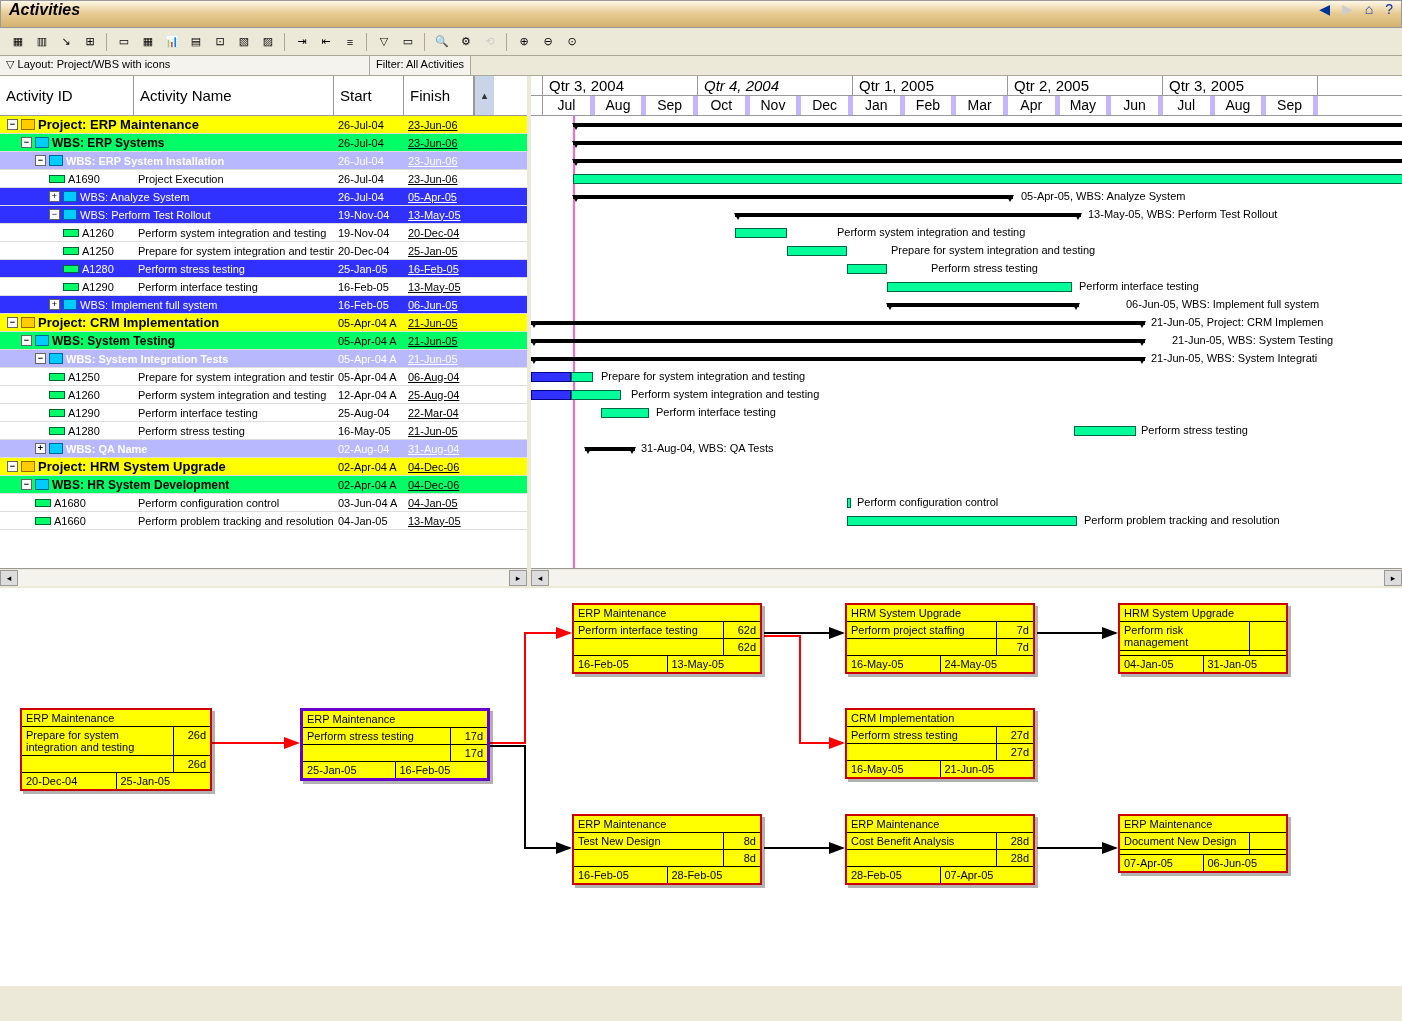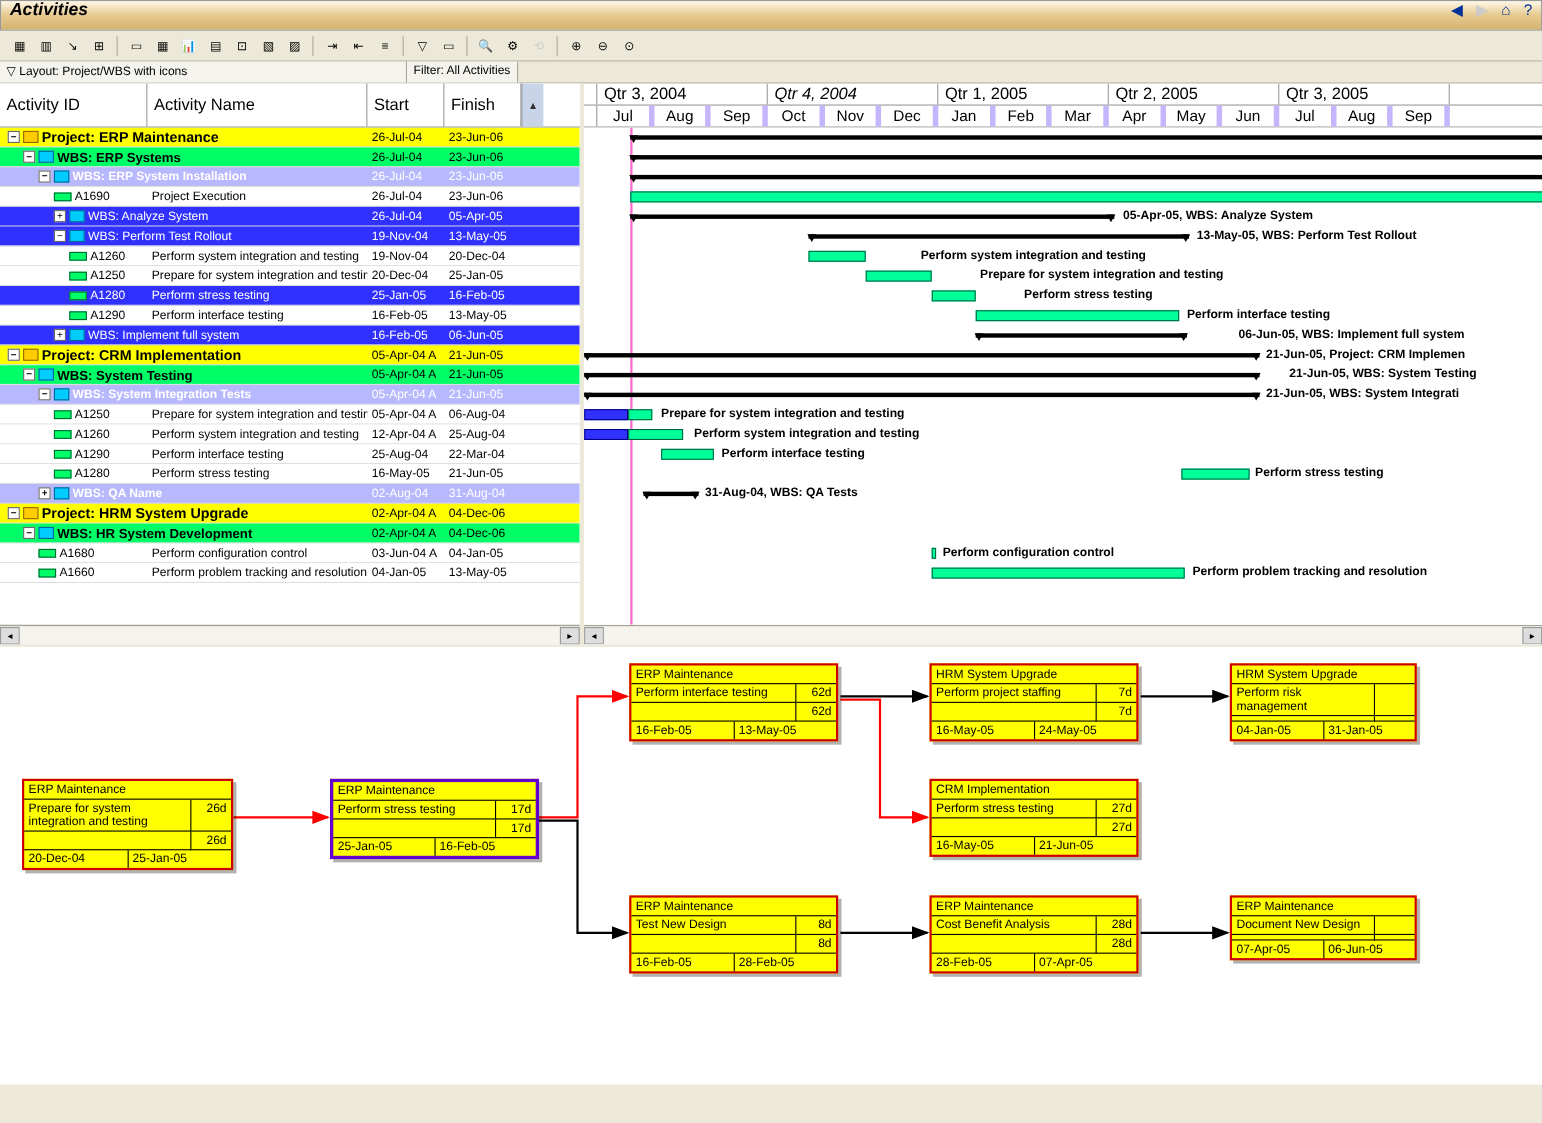--- a/index.html
+++ b/index.html
@@ -34,21 +34,21 @@
 .gridhdr .c-start { width: 70px; }
 .gridhdr .c-finish { width: 70px; }
 .gridhdr .scroll-stub { width: 20px; background: #c8d4e8; border-left: 1px solid #999; display:flex; align-items:center; justify-content:center; color:#333; }
 
 
 .gridbody { flex: 1; overflow-y: hidden; }
 .row { display: flex; height: 18px; border-bottom: 1px solid #ddd; align-items: center; font-size: 11px; }
 .row .c-id { width: 134px; padding-left: 4px; display: flex; align-items: center; gap: 3px; }
 .row .c-name { width: 200px; padding: 0 4px; overflow: hidden; white-space: nowrap; }
 .row .c-start { width: 70px; padding: 0 4px; }
-.row .c-finish { width: 70px; padding: 0 4px; }
+.row .c-finish { width: 70px; padding: 0 4px; text-decoration: underline; }
 
 .row.project { background: #ffff00; font-weight: bold; font-size: 13px; }
 .row.project .c-start, .row.project .c-finish { font-weight: normal; font-size: 11px; }
 .row.wbs-green { background: #00ff66; font-weight: bold; font-size: 12px; }
 .row.wbs-green .c-start, .row.wbs-green .c-finish { font-weight: normal; font-size: 11px; }
 .row.wbs-lav { background: #b8b8ff; color: #fff; }
 .row.wbs-lav .c-id, .row.wbs-lav .c-name { color: #fff; font-weight: bold; }
 .row.wbs-lav .c-start, .row.wbs-lav .c-finish { color: #fff; }
 .row.wbs-blue { background: #3030ff; color: #fff; }
 .row.wbs-blue .c-start, .row.wbs-blue .c-finish { color: #fff; }
@@ -69,21 +69,21 @@
 .hscroll .track { flex: 1; background: #f4f3ee; height: 16px; }
 
 
 .tlhdr { height: 40px; border-bottom: 1px solid #999; display:flex; flex-direction:column; }
 .tlhdr .qrow { display:flex; height:20px; border-bottom:1px solid #999; }
 .tlhdr .mrow { display:flex; height:20px; }
 .tlhdr .qcell { border-right:1px solid #999; font-size:15px; padding:0 6px; display:flex; align-items:center; }
 .tlhdr .mcell { border-right:5px solid #c4b5fd; font-size:14px; padding:0 4px; display:flex; align-items:center; justify-content:center; }
 
 
-.gantt { flex:1; position:relative; overflow:hidden; background:#fff;font-weight:bold; }
+.gantt { flex:1; position:relative; overflow:hidden; background:#fff; }
 .gantt-row { height:18px; position:relative; border-bottom:1px solid transparent; }
 .sumbar { position:absolute; height:4px; background:#000; top:7px; }
 .sumbar::before, .sumbar::after { content:''; position:absolute; top:0; width:0; height:0; border-top:7px solid #000; }
 .sumbar::before { left:-1px; border-left:4px solid transparent; border-right:4px solid transparent; }
 .sumbar::after { right:-1px; border-left:4px solid transparent; border-right:4px solid transparent; }
 .taskbar { position:absolute; height:10px; top:4px; background:#00ff99; border:1px solid #006644; }
 .taskbar.blue { background:#3030ff; border-color:#000088; }
 .glabel { position:absolute; font-size:11px; top:2px; white-space:nowrap; }
 .nowline { position:absolute; width:2px; background:#ff66cc; top:0; bottom:0; }
 

